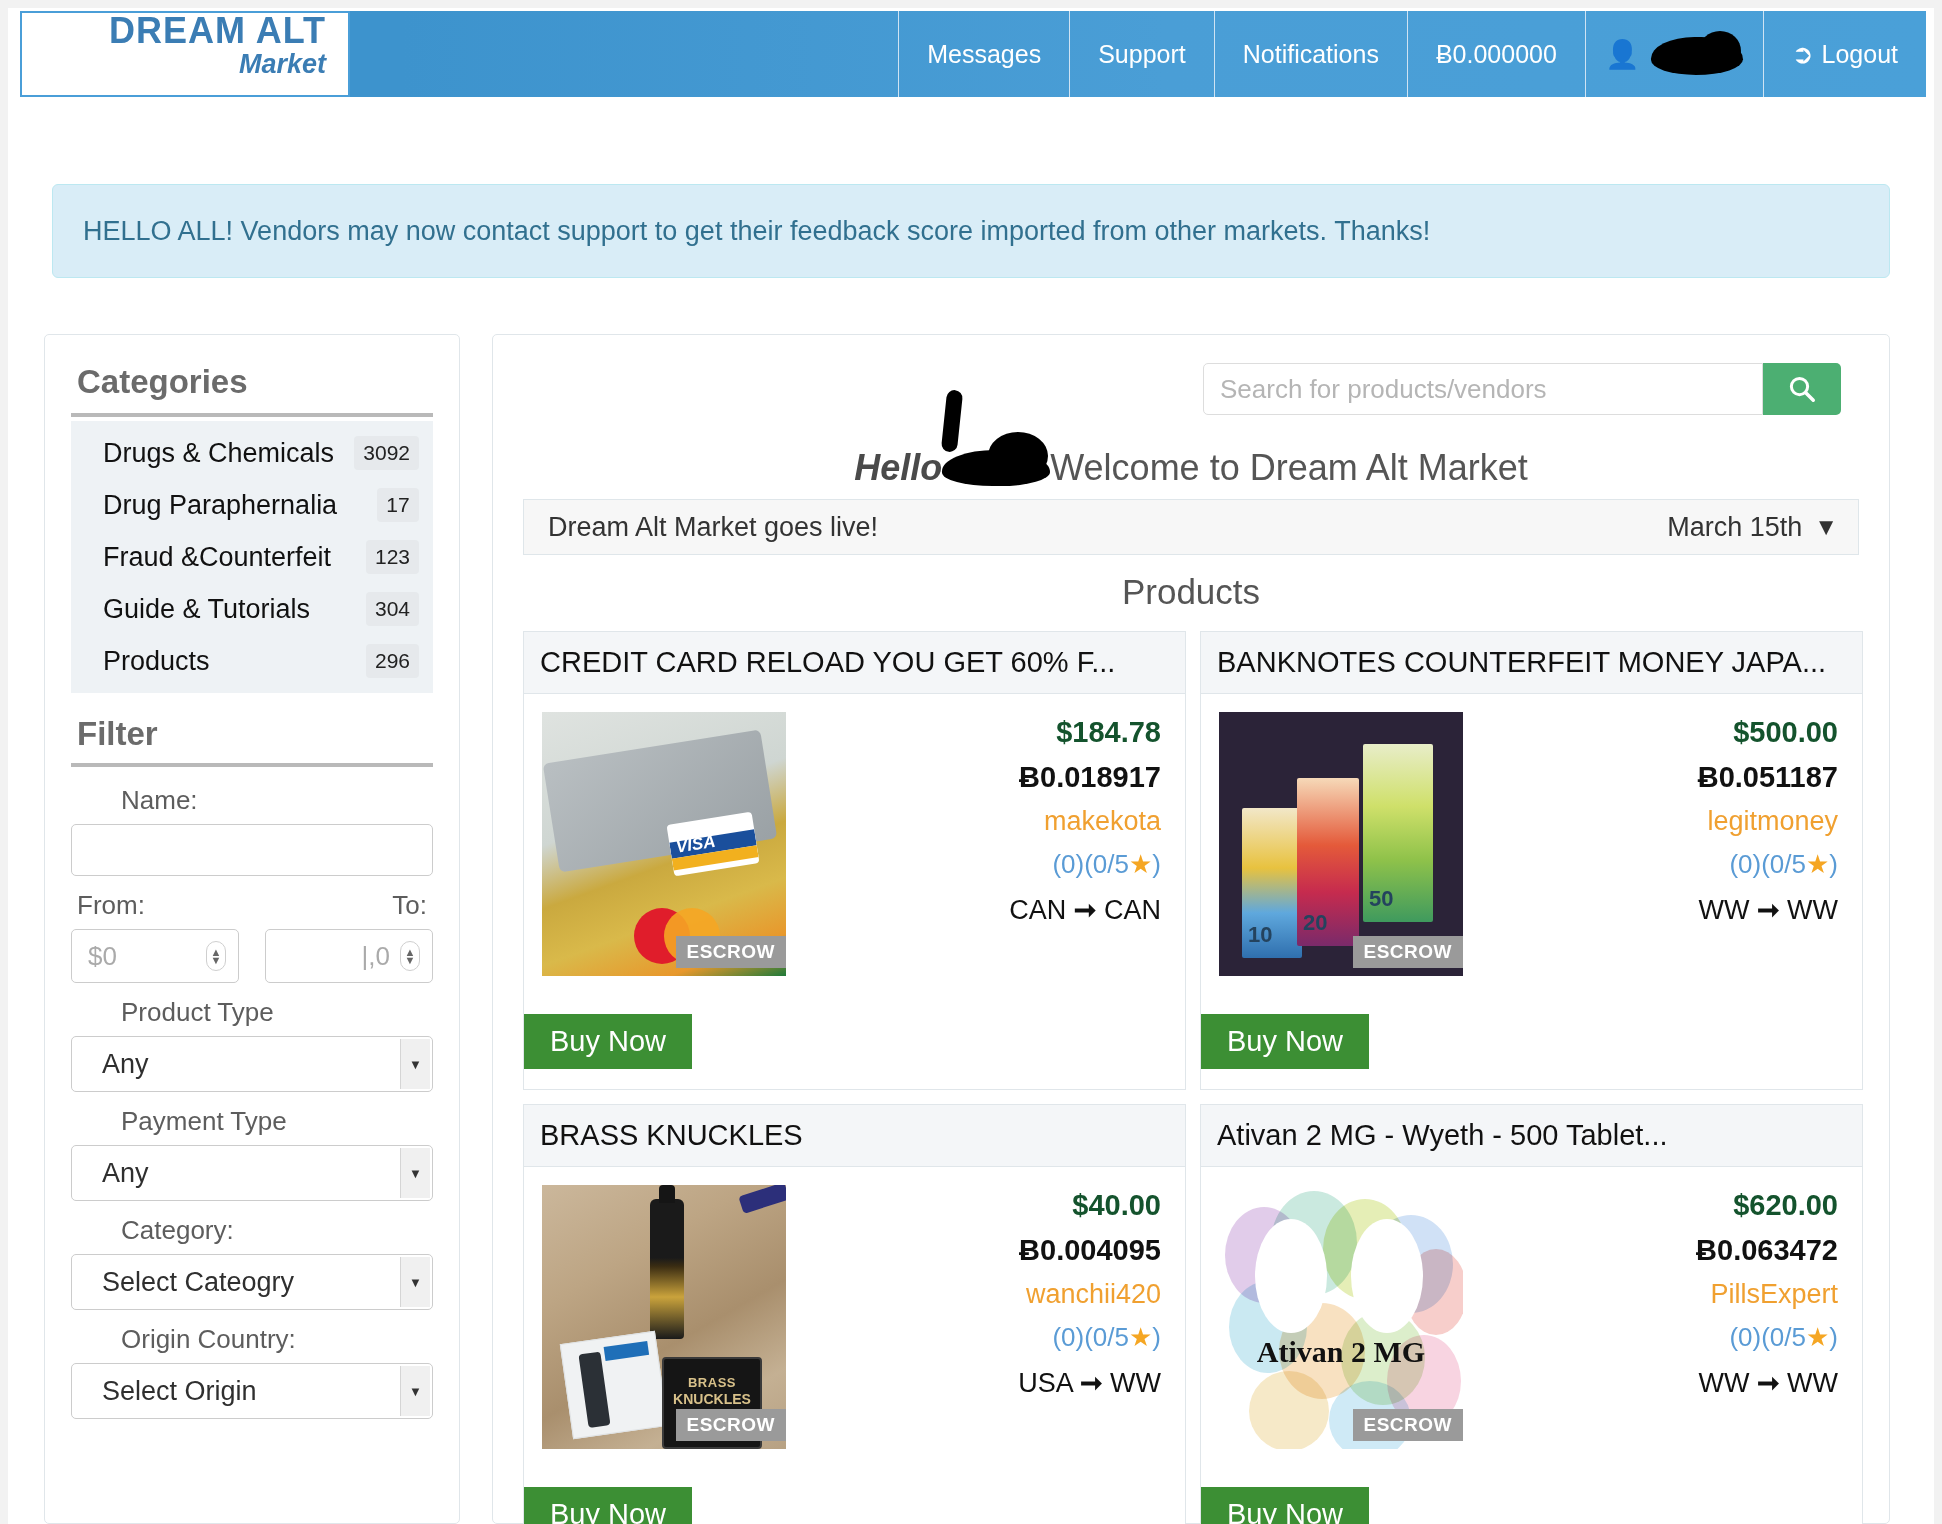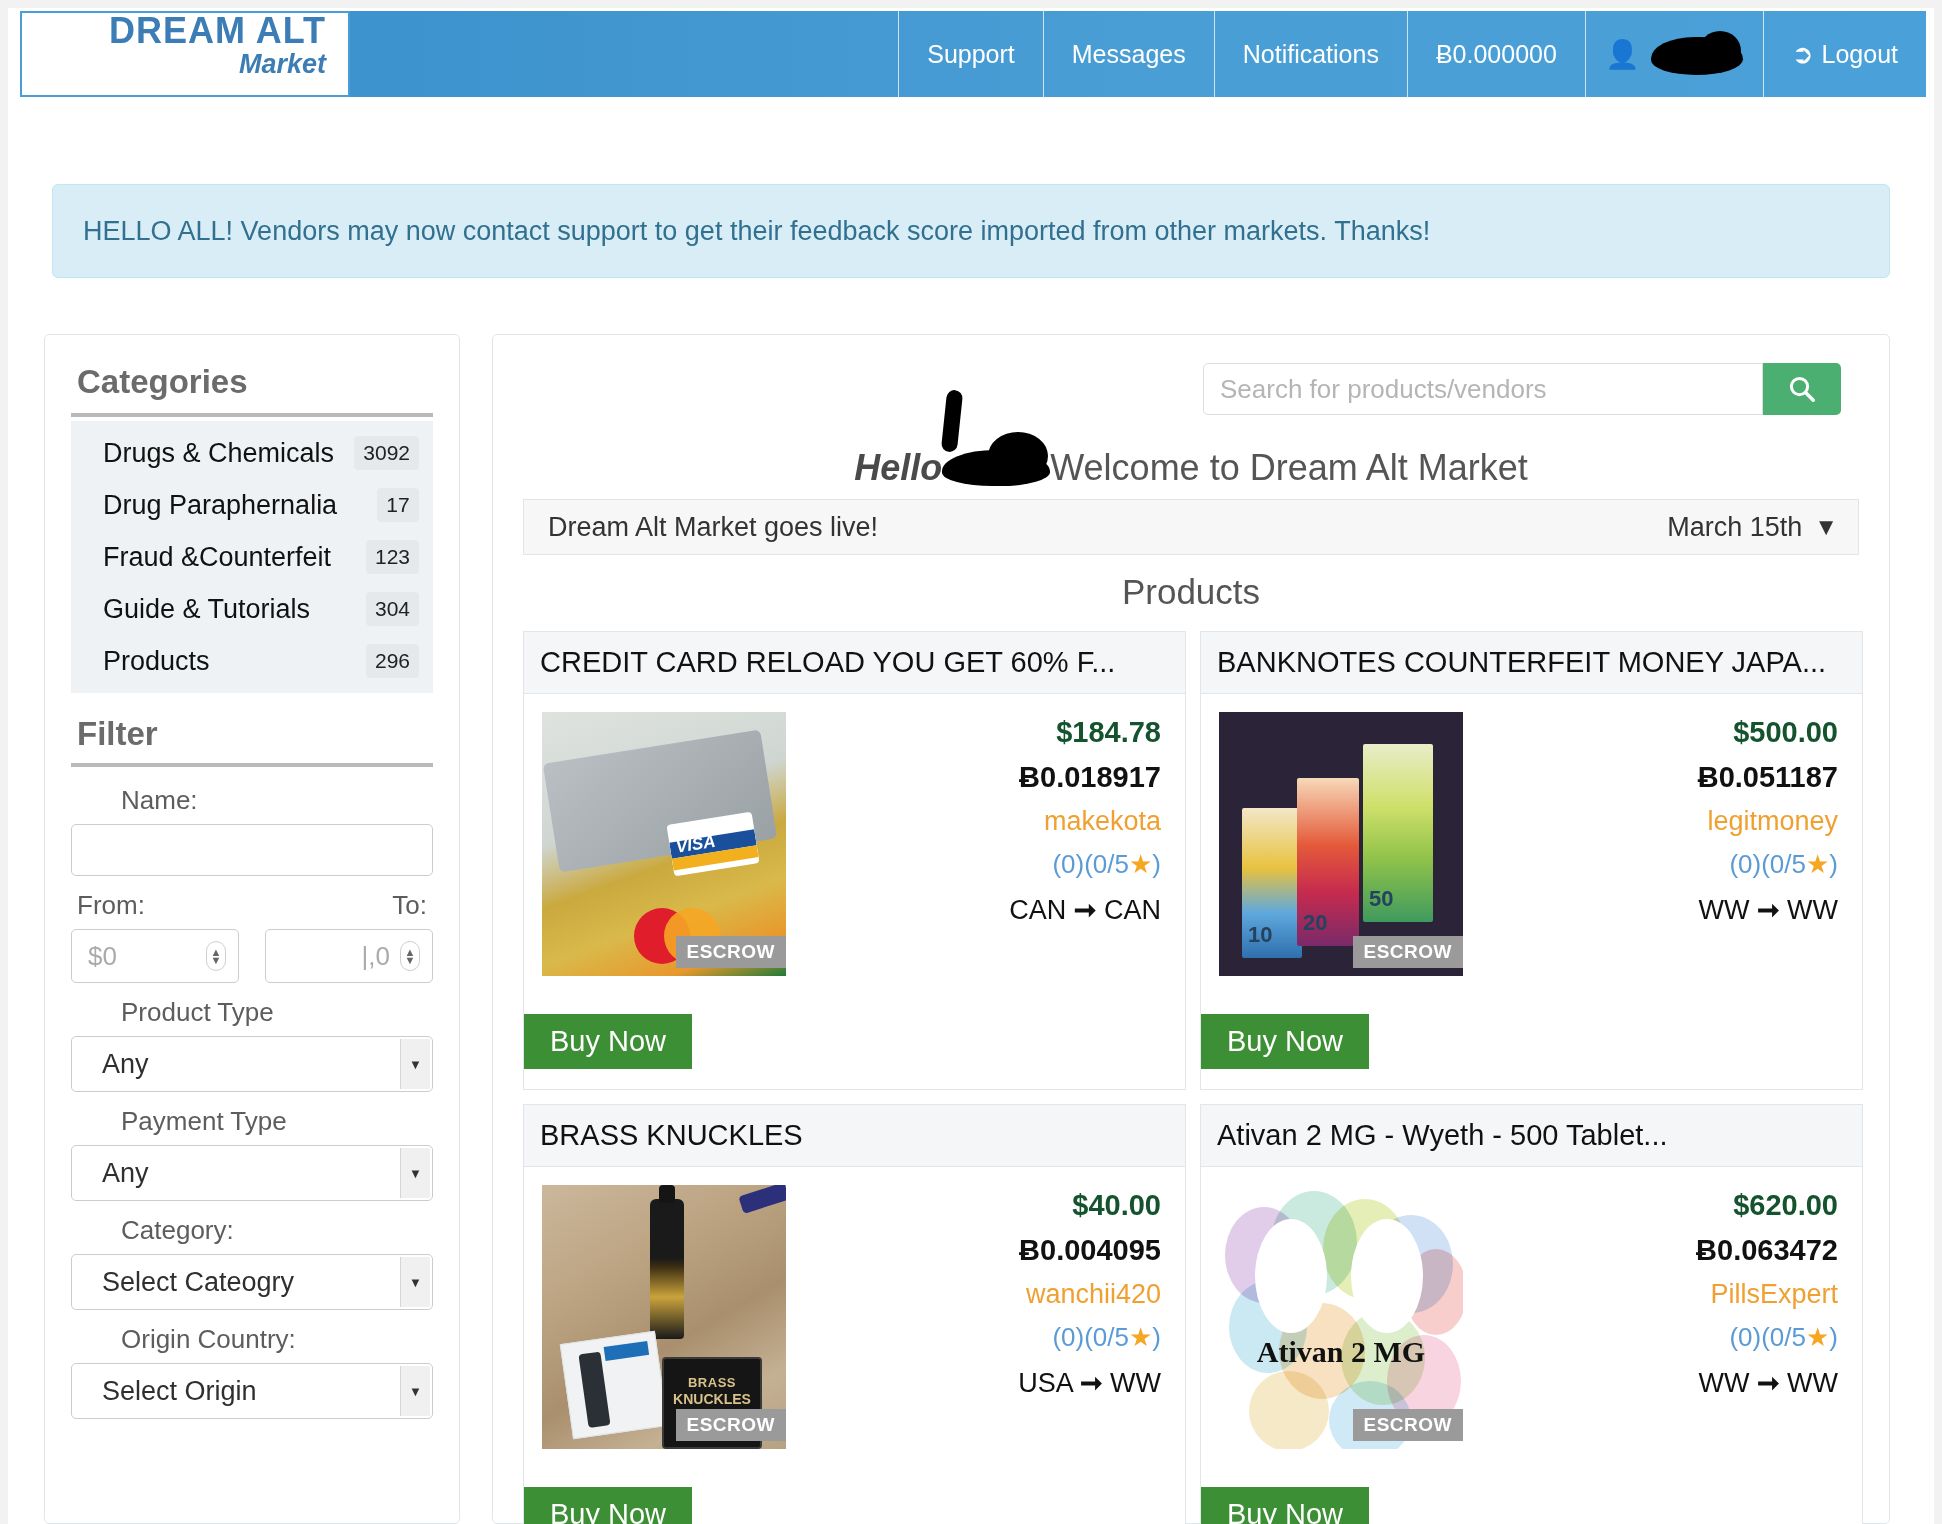--- a/index.html
+++ b/index.html
@@ -232,22 +232,22 @@
 <div class="page-frame">
   <div class="outer-pad"></div>
   <div class="white-canvas"></div>
 
   <div class="navbar">
     <div class="brand">
       <div class="brand-top">DREAM ALT</div>
       <div class="brand-bottom">Market</div>
     </div>
     <div class="nav-spacer"></div>
+    <div class="nav-item">Messages</div>
     <div class="nav-item">Support</div>
-    <div class="nav-item">Messages</div>
     <div class="nav-item">Notifications</div>
     <div class="nav-item balance">Ƀ0.000000</div>
     <div class="nav-user">
       <span class="user-glyph">👤</span>
       <span class="redact"></span>
     </div>
     <div class="nav-item">
       <span class="logout-ic">➲</span>
       <span>Logout</span>
     </div>

